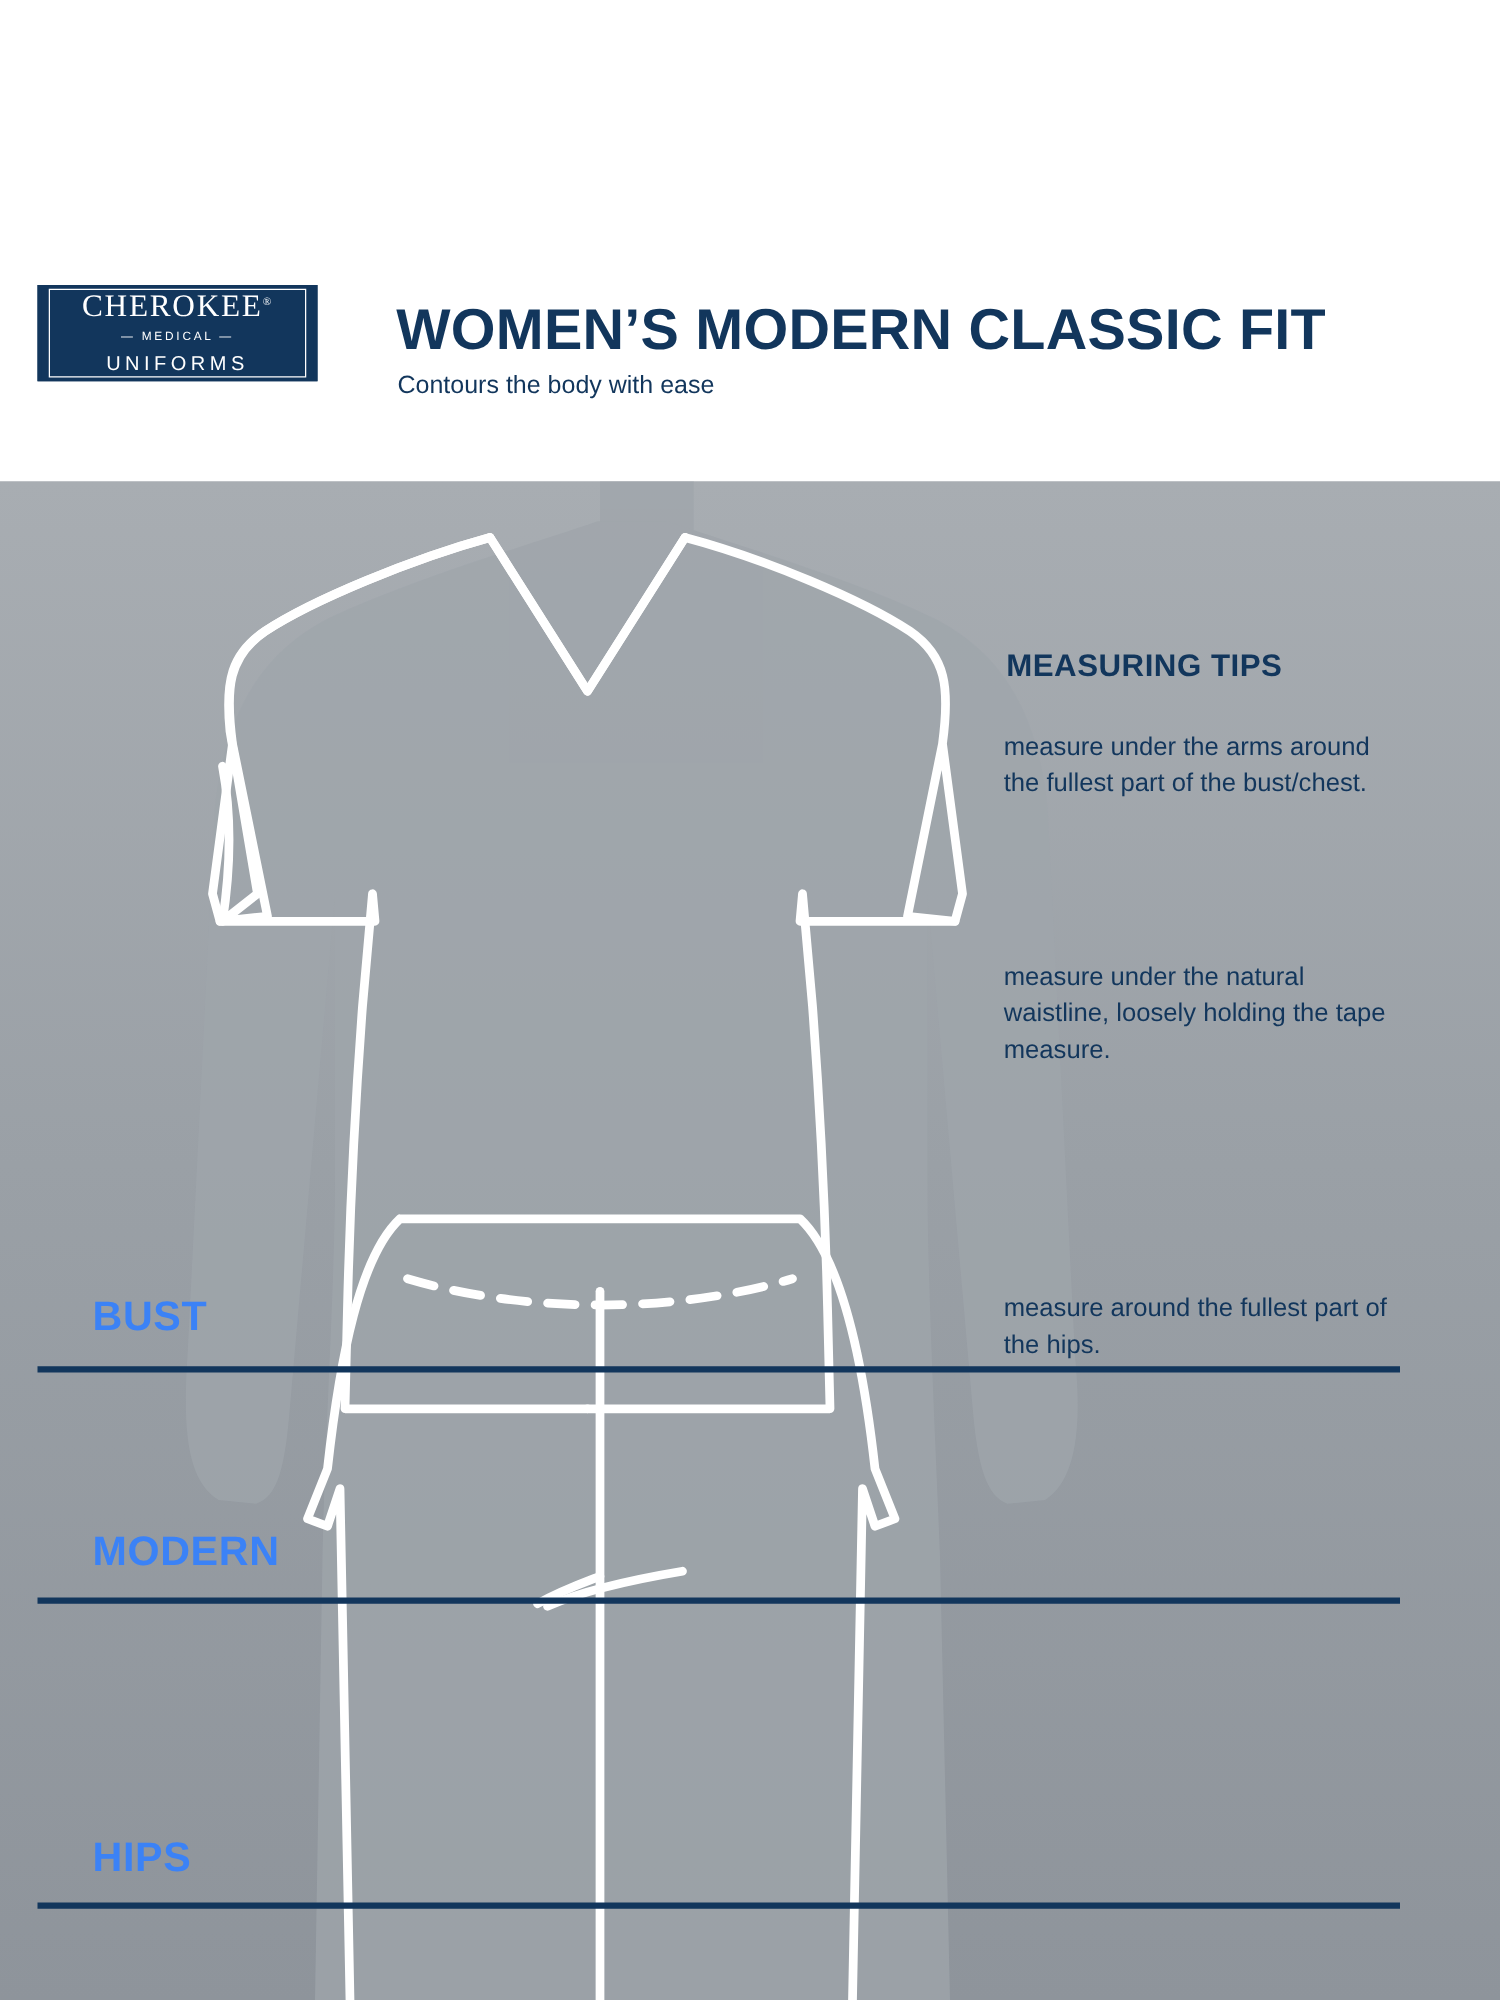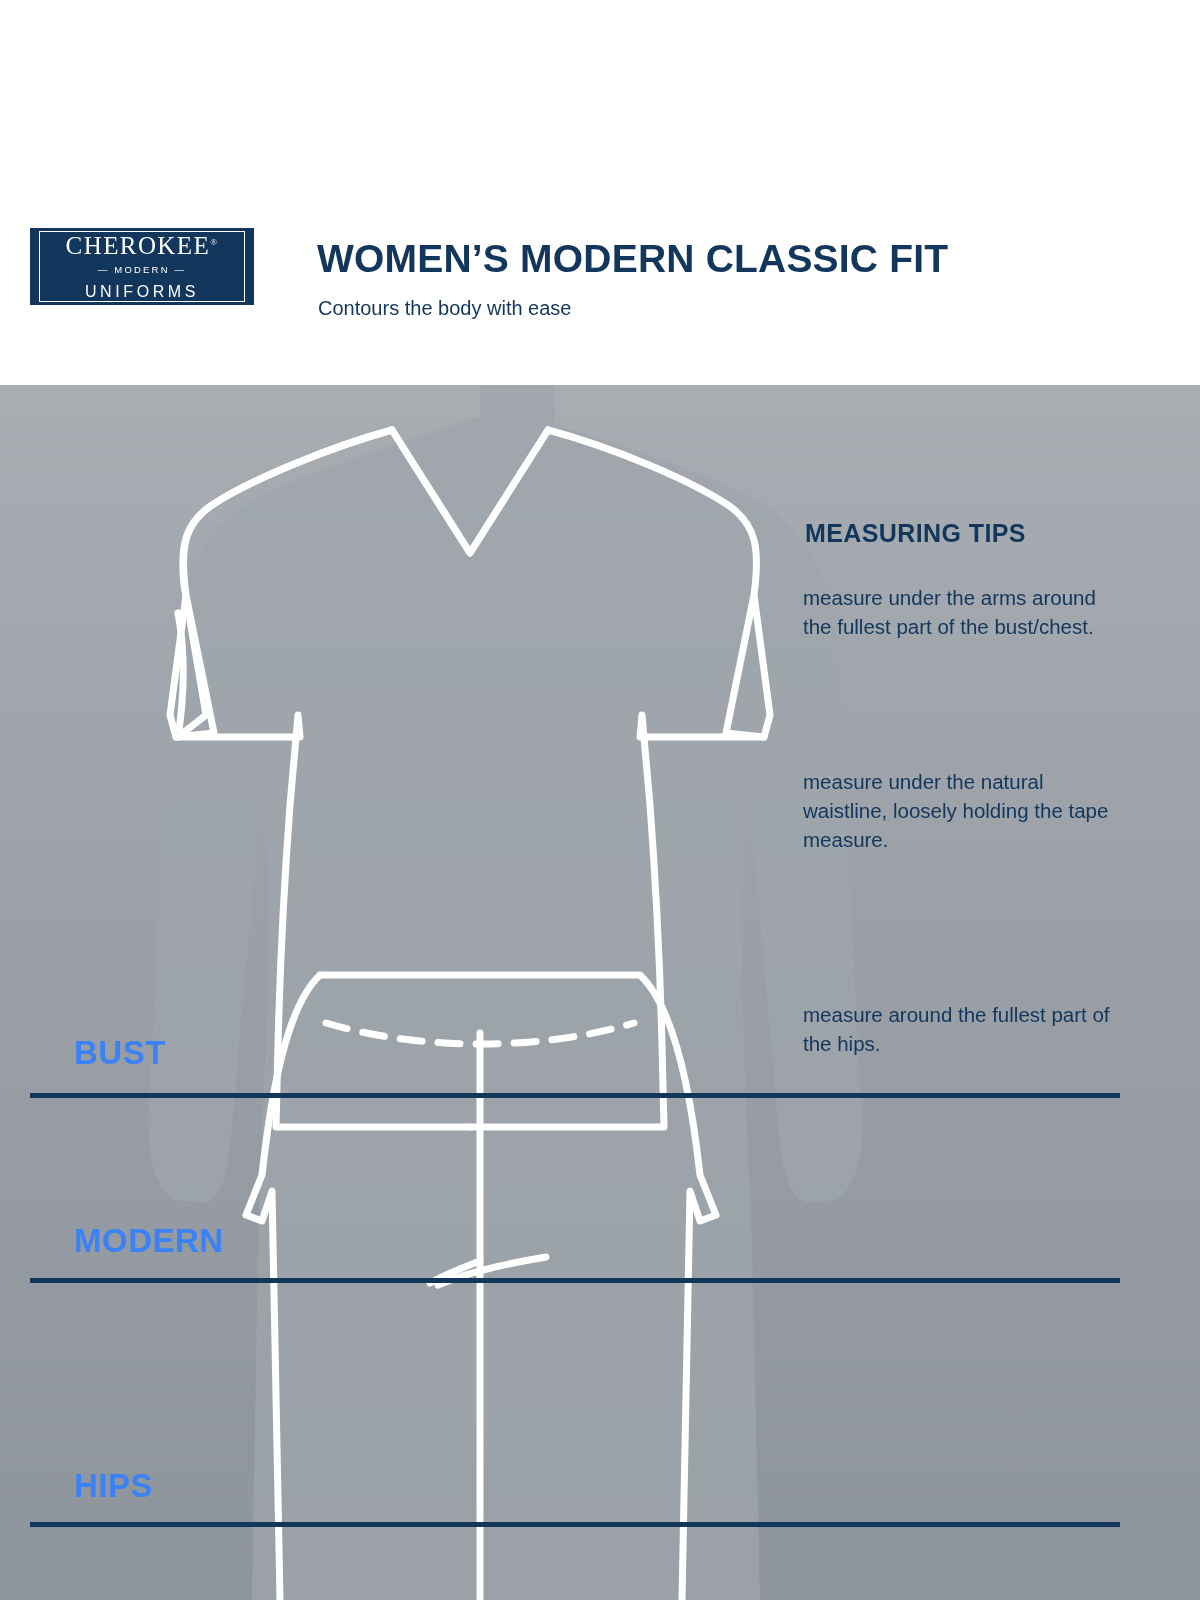--- a/index.html
+++ b/index.html
@@ -79,21 +79,21 @@
     line-height: 1;
     white-space: nowrap;
     margin-top: 8px;
   }
 
   #title {
     position: absolute;
     left: 317px;
     top: 238px;
     color: #12365c;
-    font-size: 39px;
+    font-size: 46px;
     font-weight: bold;
     letter-spacing: 0.2px;
     line-height: 1.1;
     white-space: nowrap;
   }
   #subtitle {
     position: absolute;
     left: 318px;
     top: 296px;
     color: #12365c;
@@ -162,21 +162,21 @@
 </head>
 <body>
 
 <div id="page">
 
   <div id="header">
 
     <div id="logo-box">
       <div id="logo-inner">
         <div class="logo-brand"><span>CHEROKEE</span><sup>®</sup></div>
-        <div class="logo-medical">— MODERN —</div>
+        <div class="logo-medical">— MEDICAL —</div>
         <div class="logo-uniforms">UNIFORMS</div>
       </div>
     </div>
 
     <div id="title">WOMEN’S MODERN CLASSIC FIT</div>
     <div id="subtitle">Contours the body with ease</div>
   </div>
 
   <div id="figure-area">
     <svg id="figure-svg" viewBox="0 0 1200 1215" preserveAspectRatio="none">
@@ -289,15 +289,15 @@
     <div class="meas-rule" style="top:1278px;"></div>
   </div>
   <div>
     <div class="meas-label" style="left:30px; top:1469px;">HIPS</div>
     <div class="meas-rule" style="top:1522px;"></div>
   </div>
 
   <div id="tips-title">MEASURING TIPS</div>
   <div class="tip-text" style="top:767px;">measure under the natural waistline, loosely holding the tape measure.</div>
   <div class="tip-text" style="top:583px;">measure under the arms around the fullest part of the bust/chest.</div>
-  <div class="tip-text" style="top:1000px;">measure around the fullest part of the hips.</div>
+  <div class="tip-text" style="top:1032px;">measure around the fullest part of the hips.</div>
 
 </div>
 
 </body></html>

